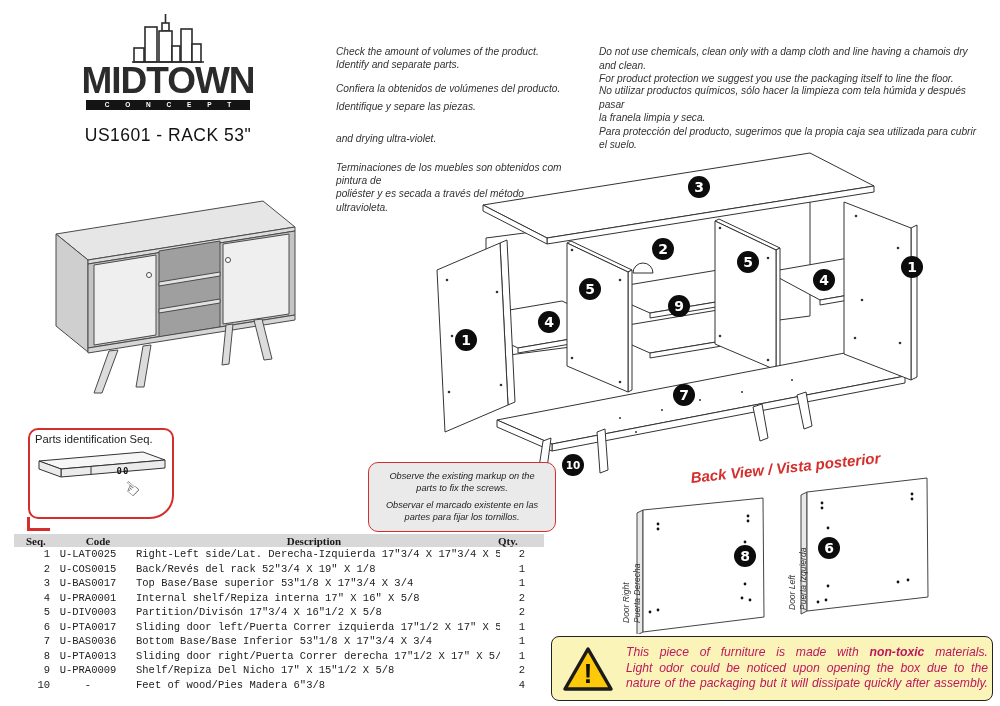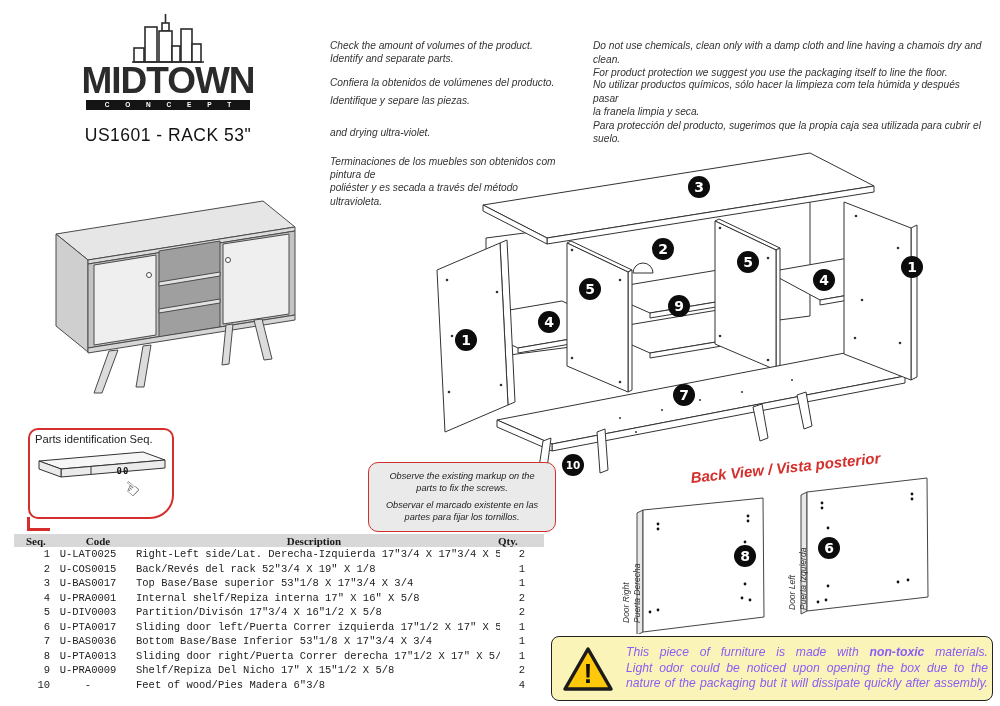--- a/index.html
+++ b/index.html
@@ -7,21 +7,21 @@
         font-family:"Liberation Sans",sans-serif;color:#1a1a1a;}
   
   .logo{position:absolute;left:58px;top:12px;width:220px;text-align:center;}
   .skyline{display:block;margin:0 auto;}
   .brand{font-size:37px;font-weight:bold;letter-spacing:-1px;color:#2b2b2b;line-height:34px;margin-top:-2px;}
   .concept-bar{width:164px;height:10px;background:#141414;margin:2px auto 0;
                color:#fff;font-size:6.5px;font-weight:bold;letter-spacing:7px;line-height:10px;text-indent:7px;}
   .model{margin-top:15px;font-size:17.5px;color:#111;letter-spacing:0.5px;}
   
   .instr{position:absolute;font-style:italic;color:#333;}
-  .instr p{position:absolute;margin:10px;}
+  .instr p{position:absolute;margin:16px;}
   .instr .il{display:block;}
   .mid{left:320px;top:24px;width:258px;font-size:10.2px;line-height:13.2px;}
   .right{left:583px;top:24px;width:412px;font-size:10.2px;line-height:13.6px;}
   
   .fig{position:absolute;}
   svg{display:block;}
   
   .badge{position:absolute;width:22px;height:22px;border-radius:50%;background:#0c0c0c;color:#fff;
          font-size:14px;font-weight:bold;text-align:center;line-height:22px;
          font-family:"DejaVu Sans",sans-serif;}
@@ -54,21 +54,21 @@
   .trow{display:flex;height:14.5px;align-items:center;
         font-family:"Liberation Mono",monospace;font-size:10.5px;color:#222;}
   .c-seq{width:36px;text-align:right;}
   .c-code{width:76px;text-align:center;}
   .c-desc{flex:1;padding-left:10px;white-space:nowrap;overflow:hidden;}
   .c-qty{width:44px;text-align:center;}
   
   .warning{position:absolute;left:551px;top:636px;width:442px;height:65px;background:#fbf4b9;
            border:1.8px solid #222;border-radius:8px;box-sizing:border-box;
            display:flex;align-items:center;gap:12px;padding-left:10px;}
-  .wtext{width:362px;font-size:12.2px;font-style:italic;line-height:15.8px;color:#8b5cf6;}
+  .wtext{width:362px;font-size:12.2px;font-style:italic;line-height:15.8px;color:#be185d;}
   .wline{text-align:justify;text-align-last:justify;}
   .wline.last{text-align-last:justify;}
 </style>
 </head>
 <body>
 
 <div id="page">
 
   <div class="logo">
     <svg class="skyline" width="100" height="54" viewBox="0 0 100 54">

